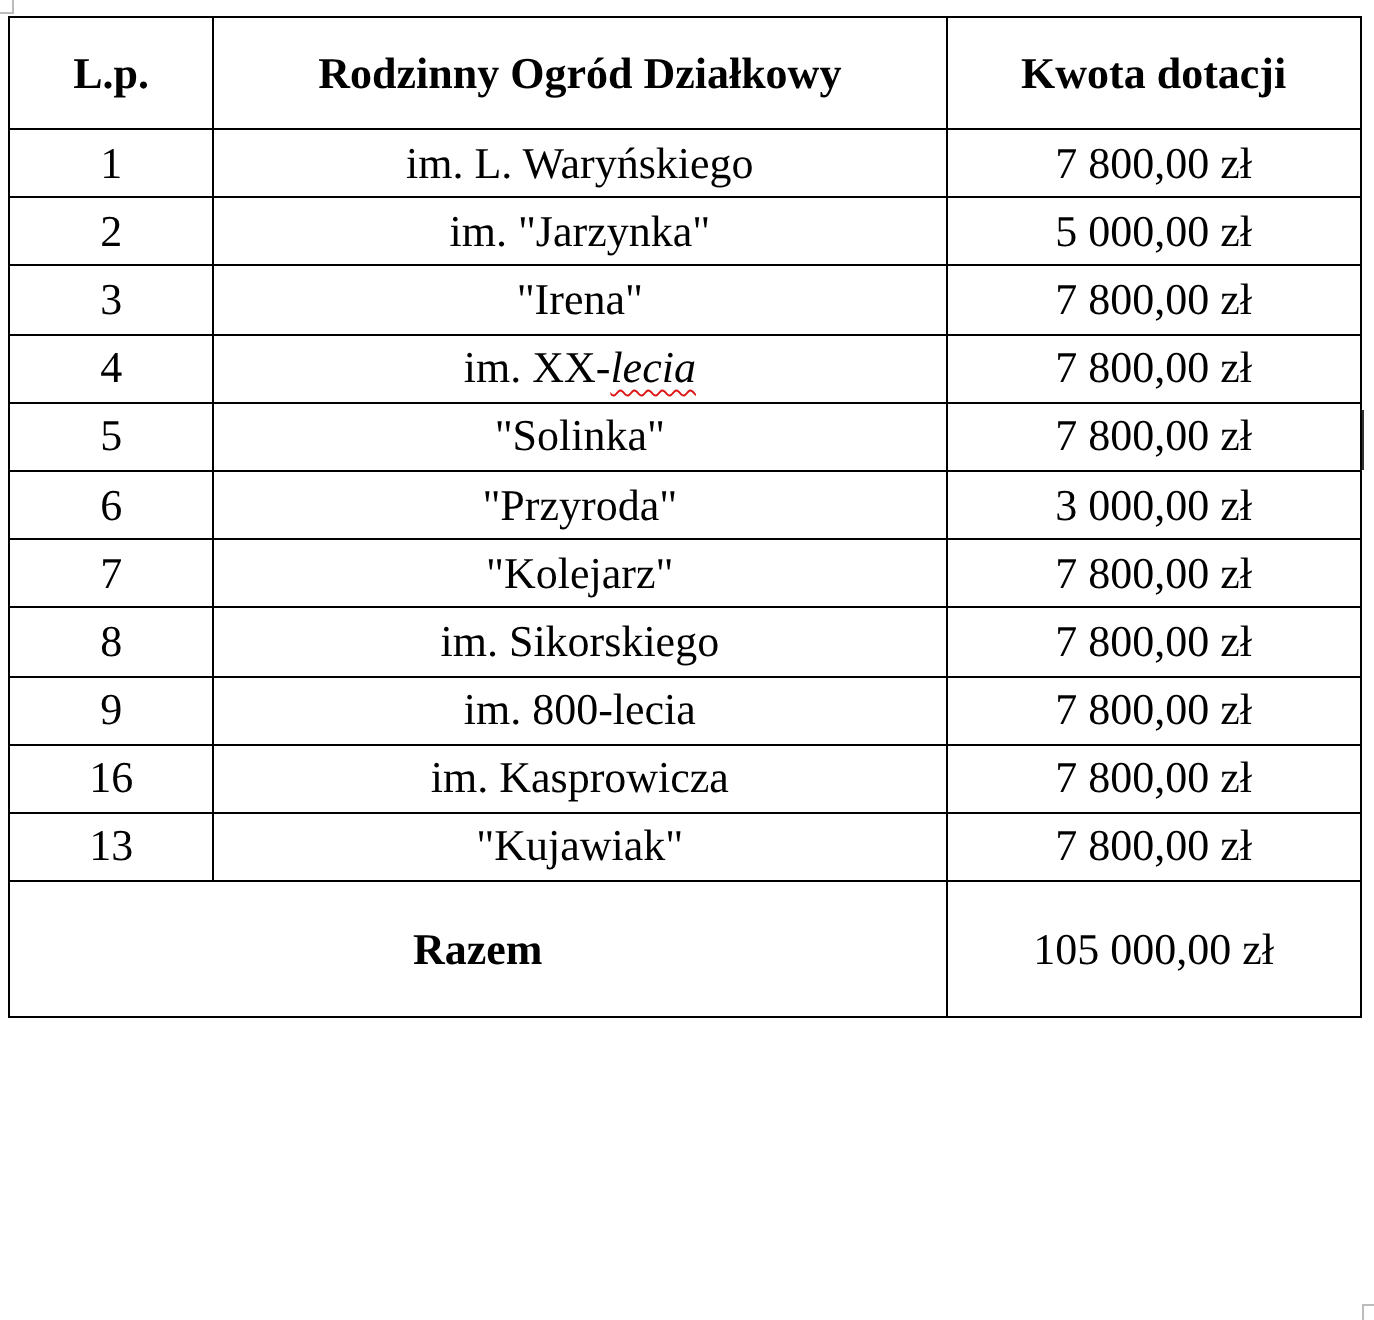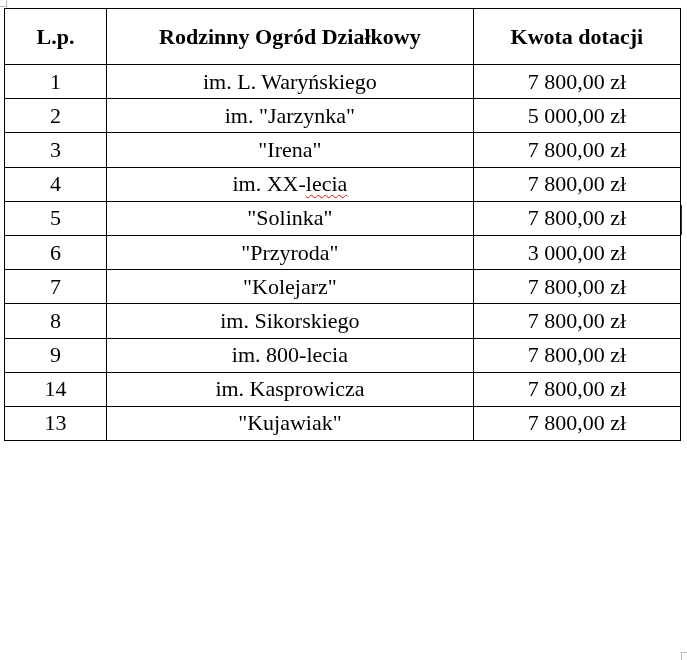--- a/index.html
+++ b/index.html
@@ -14,21 +14,21 @@
           width: 677px; table-layout: fixed; }
   td, th { border: 1.5px solid #000; text-align: center; padding: 0;
            font-size: 22px; line-height: 1; }
   th { font-weight: bold; height: 55px; font-size: 22px; margin-left: 24px; }
   td { height: 33.2px; }
   .col-lp { width: 102px; }
   .col-name { width: 366px; }
   .col-amt { width: 207px; }
   .total-row td { height: 67px; }
   .total-label { font-weight: bold; }
-  .spell { text-decoration: underline wavy #d11; text-decoration-thickness: 1px; text-underline-offset: 3px; }
+  .spell { text-decoration: underline wavy #d11; text-decoration-thickness: 1px; text-underline-offset: 3px; font-style: italic; }
 </style>
 </head>
 <body>
 
 <div class="corner-tl"></div>
 <div class="cursor-mark"></div>
 
 <table>
   <colgroup>
     <col class="col-lp">
@@ -82,25 +82,29 @@
       <td>8</td>
       <td>im. Sikorskiego</td>
       <td>7 800,00 zł</td>
     </tr>
     <tr>
       <td>9</td>
       <td>im. 800-lecia</td>
       <td>7 800,00 zł</td>
     </tr>
     <tr>
-      <td>14</td>
+      <td>16</td>
       <td>im. Kasprowicza</td>
       <td>7 800,00 zł</td>
     </tr>
     <tr>
       <td>13</td>
       <td>"Kujawiak"</td>
       <td>7 800,00 zł</td>
     </tr>
+    <tr class="total-row">
+      <td colspan="2" class="total-label">Razem</td>
+      <td>105 000,00 zł</td>
+    </tr>
   </tbody>
 </table>
 
 <div class="corner-br"></div>
 
 </body></html>

